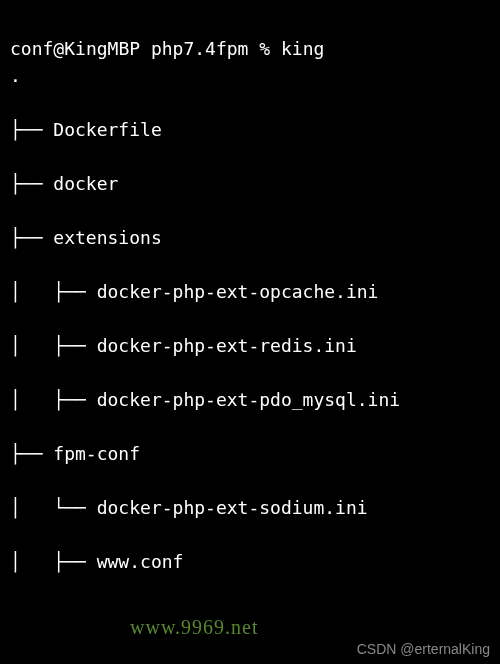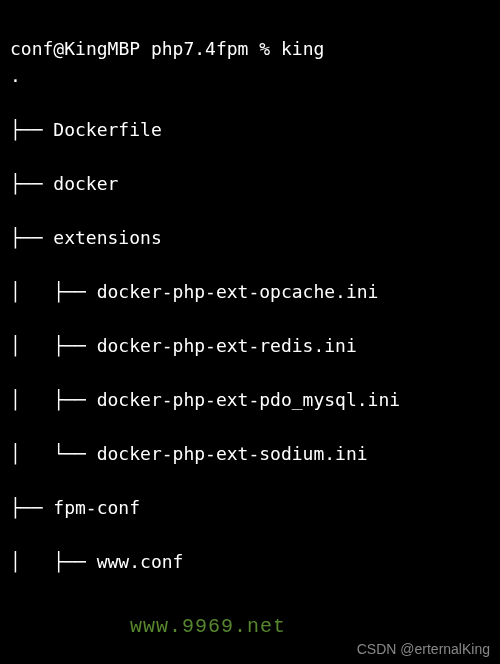--- a/index.html
+++ b/index.html
@@ -23,21 +23,21 @@
       white-space: pre;
       font-family: inherit;
     }
     .watermark1 {
       position: absolute;
       bottom: 22px;
       left: 130px;
       color: #7bc043;
       font-size: 20px;
       opacity: 0.7;
-      font-family: Liberation Mono, monospace;
+      font-family: Liberation Serif, serif;
       letter-spacing: 1px;
     }
     .watermark2 {
       position: absolute;
       bottom: 4px;
       right: 10px;
       color: #888;
       font-size: 14px;
       font-family: Arial, sans-serif;
     }
@@ -50,22 +50,22 @@
 
 <div class="terminal">
 <span><span>conf</span>@<span>KingMBP</span> <span>php7.4fpm</span> <span>%</span> <span>king</span></span>
 <span class="tree-line">.</span>
 <span class="tree-line">├── Dockerfile</span>
 <span class="tree-line">├── docker</span>
 <span class="tree-line">├── extensions</span>
 <span class="tree-line">│   ├── docker-php-ext-opcache.ini</span>
 <span class="tree-line">│   ├── docker-php-ext-redis.ini</span>
 <span class="tree-line">│   ├── docker-php-ext-pdo_mysql.ini</span>
+<span class="tree-line">├── fpm-conf</span>
 <span class="tree-line">│   └── docker-php-ext-sodium.ini</span>
-<span class="tree-line">├── fpm-conf</span>
 <span class="tree-line">│   ├── www.conf</span>
 
 
 
 
 
 
 
 
 </div>

